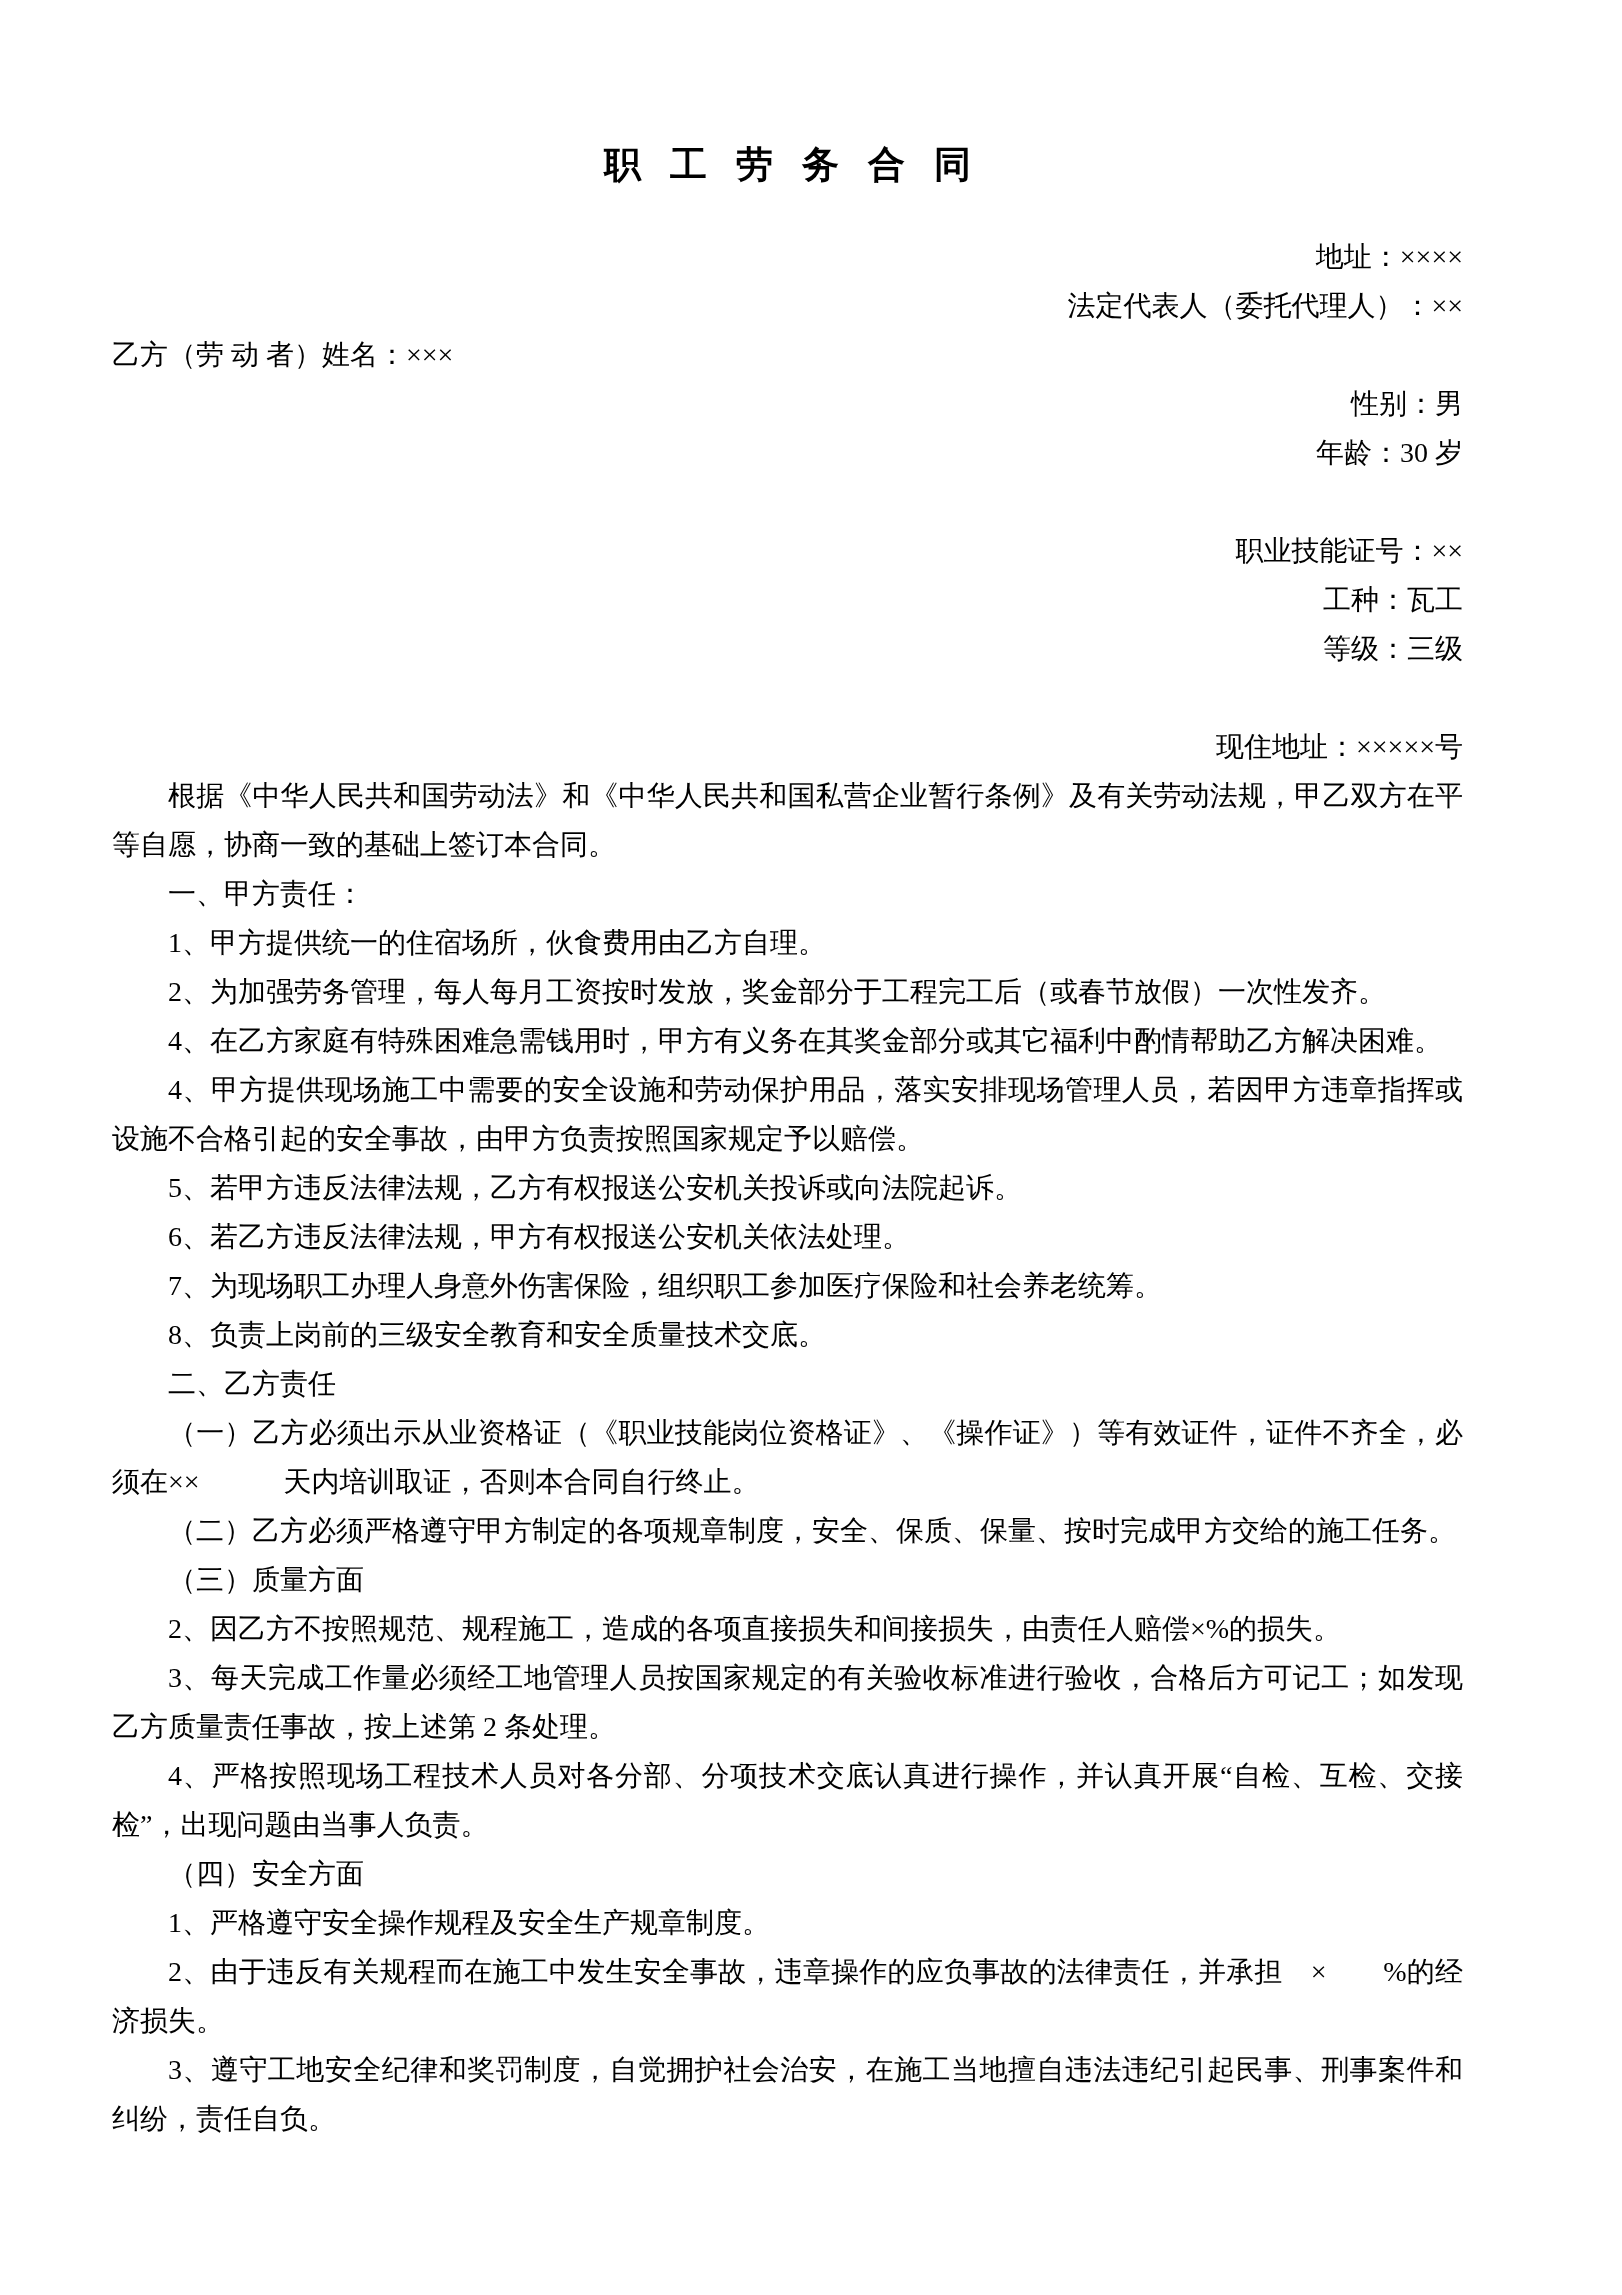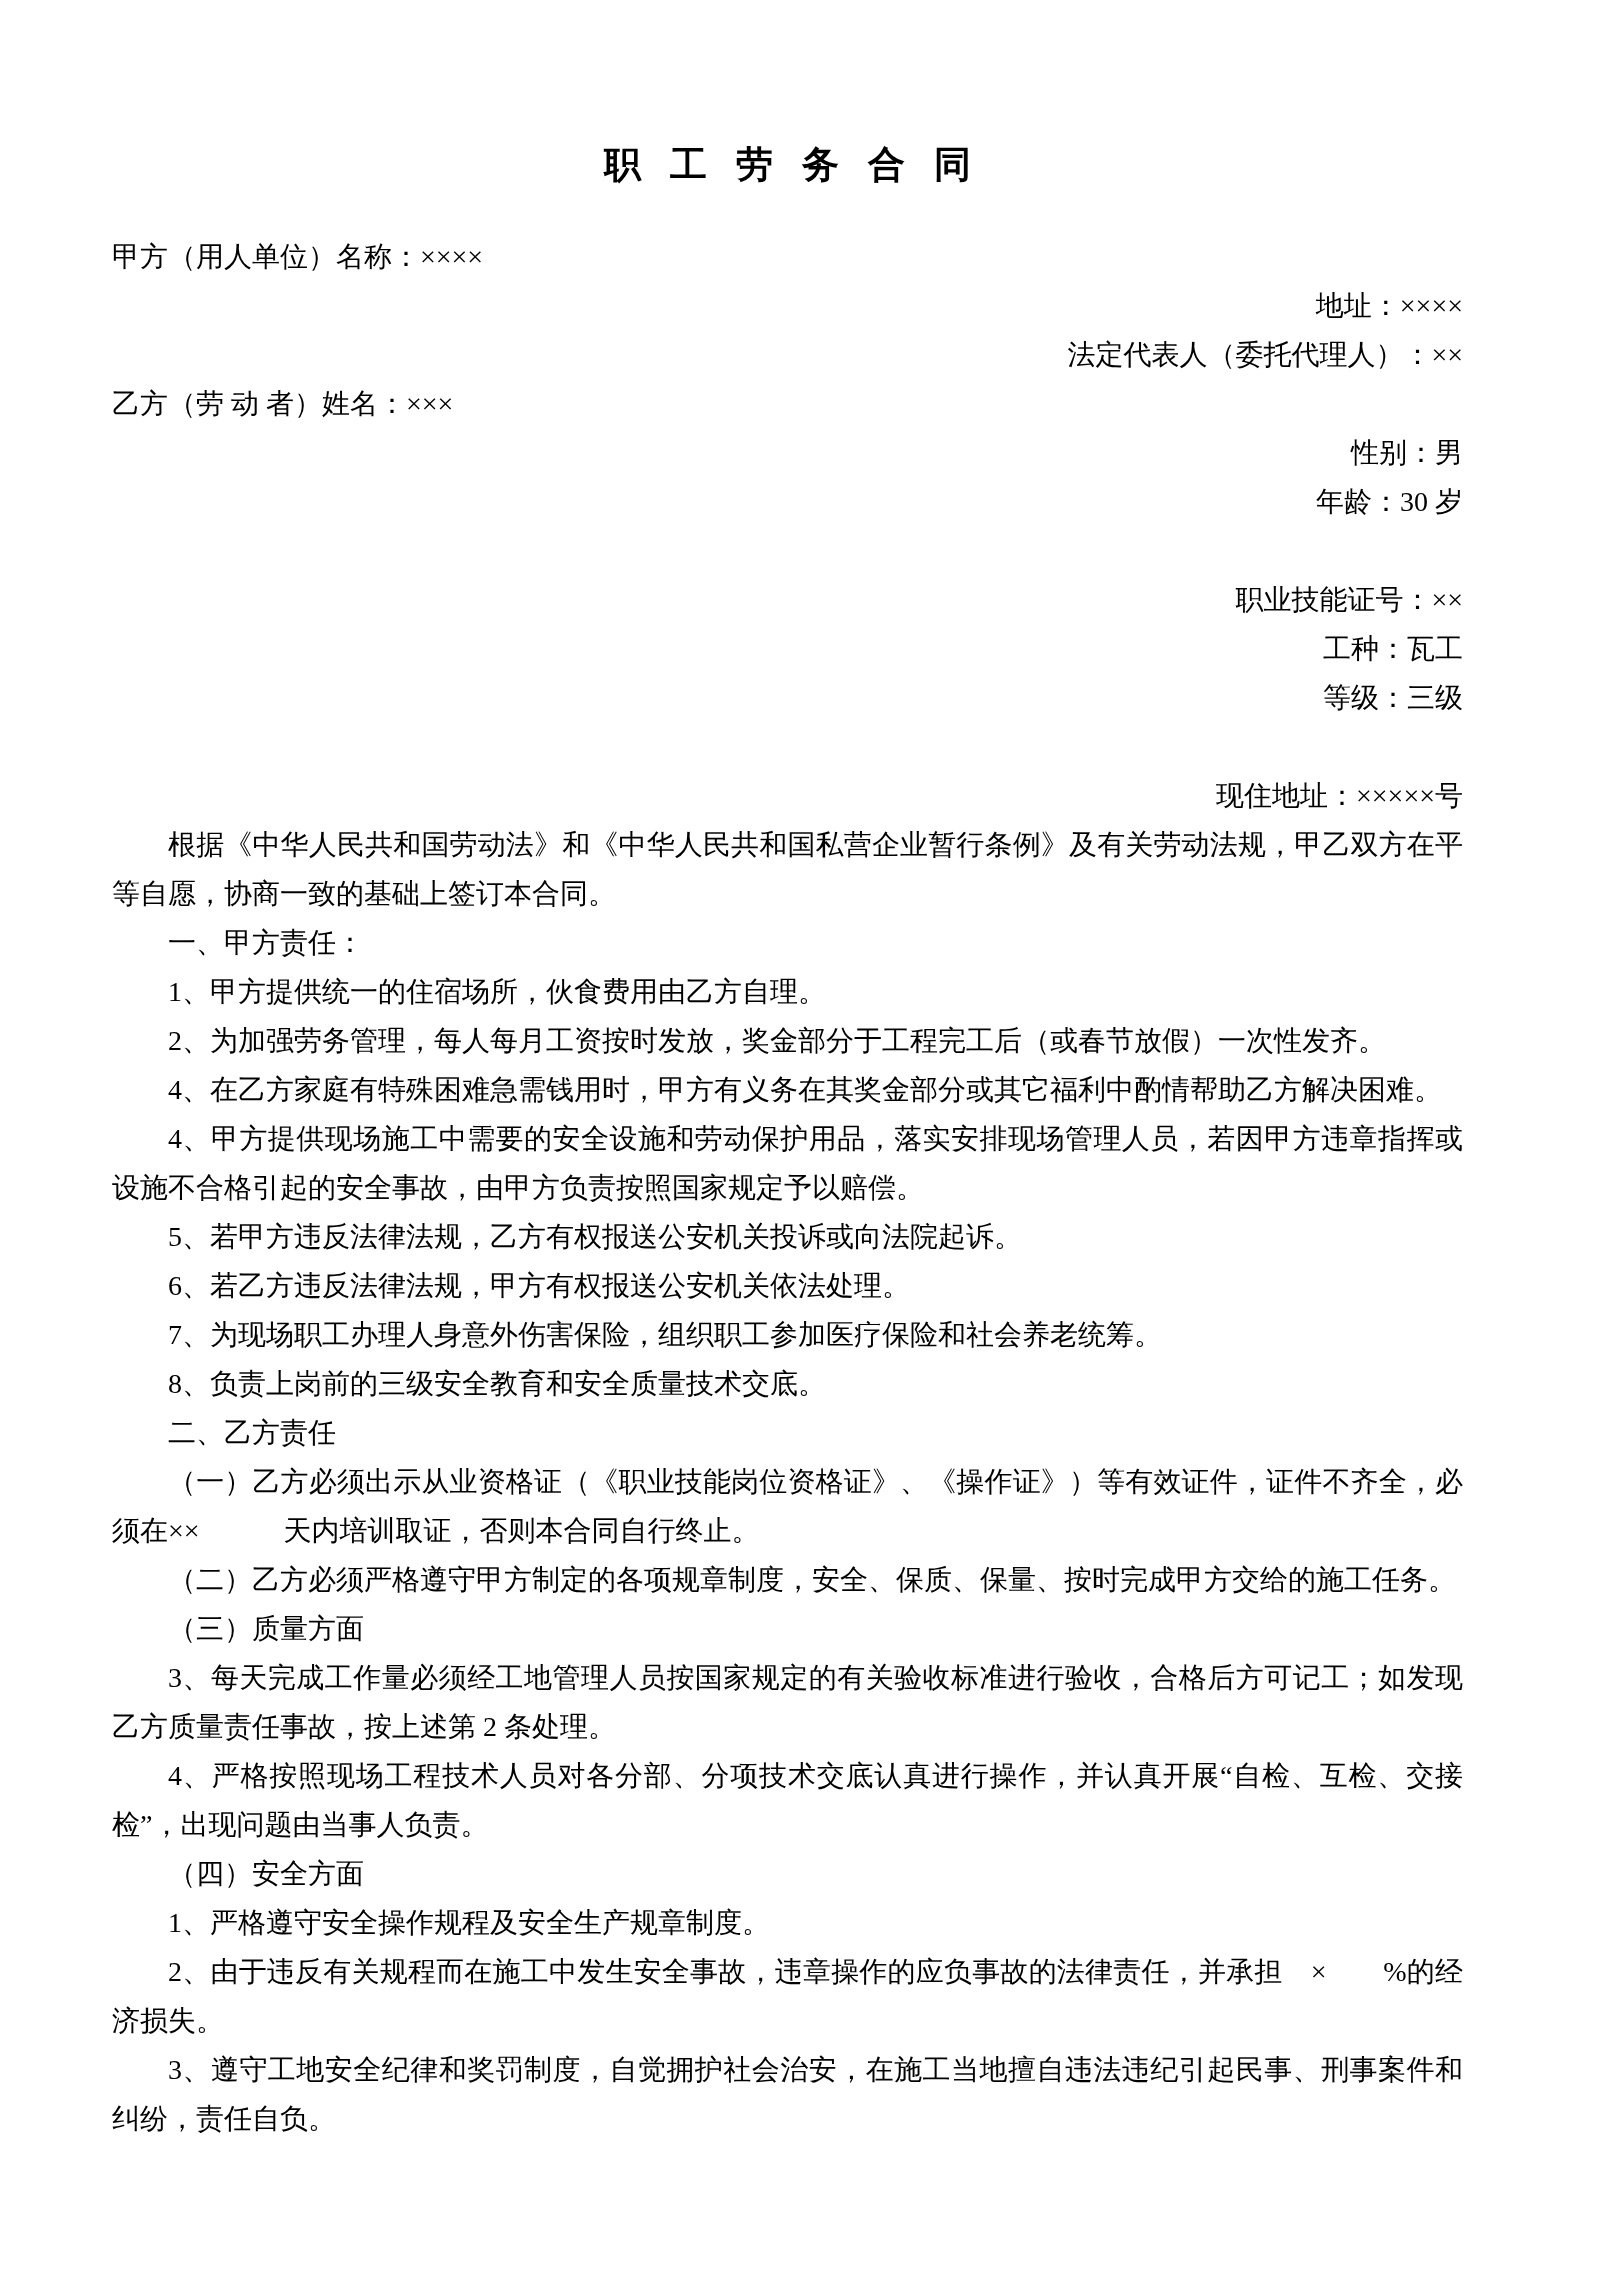--- a/index.html
+++ b/index.html
@@ -42,21 +42,20 @@
   }
 </style>
 </head>
 <body>
 
 <div class="page">
 
   <h1 class="title">职工劳务合同</h1>
 
   <div>
-    <p class="line">甲方（用人单位）名称：××××</p>
     <p class="line indent">地址：××××</p>
     <p class="line indent">法定代表人（委托代理人）：××</p>
     <p class="line">乙方（劳 动 者）姓名：×××</p>
     <p class="line indent">性别：男</p>
     <p class="line indent">年龄：30 岁</p>
     <p class="line indent">
       <span class="seg-cert">职业技能证号：××</span>
       <span class="seg-trade">工种：瓦工</span>
       <span>等级：三级</span>
     </p>
@@ -73,20 +72,21 @@
   <p class="para">5、若甲方违反法律法规，乙方有权报送公安机关投诉或向法院起诉。</p>
   <p class="para">6、若乙方违反法律法规，甲方有权报送公安机关依法处理。</p>
   <p class="para">7、为现场职工办理人身意外伤害保险，组织职工参加医疗保险和社会养老统筹。</p>
   <p class="para">8、负责上岗前的三级安全教育和安全质量技术交底。</p>
 
   <p class="para">二、乙方责任</p>
   <p class="para">（一）乙方必须出示从业资格证（《职业技能岗位资格证》、《操作证》）等有效证件，证件不齐全，必须在××　　　天内培训取证，否则本合同自行终止。</p>
   <p class="para">（二）乙方必须严格遵守甲方制定的各项规章制度，安全、保质、保量、按时完成甲方交给的施工任务。</p>
 
   <p class="para">（三）质量方面</p>
+  <p class="para">2、因乙方不按照规范、规程施工，造成的各项直接损失和间接损失，由责任人赔偿×%的损失。</p>
   <p class="para">3、每天完成工作量必须经工地管理人员按国家规定的有关验收标准进行验收，合格后方可记工；如发现乙方质量责任事故，按上述第 2 条处理。</p>
   <p class="para">4、严格按照现场工程技术人员对各分部、分项技术交底认真进行操作，并认真开展“自检、互检、交接检”，出现问题由当事人负责。</p>
 
   <p class="para">（四）安全方面</p>
   <p class="para">1、严格遵守安全操作规程及安全生产规章制度。</p>
   <p class="para">2、由于违反有关规程而在施工中发生安全事故，违章操作的应负事故的法律责任，并承担　×　　%的经济损失。</p>
   <p class="para">3、遵守工地安全纪律和奖罚制度，自觉拥护社会治安，在施工当地擅自违法违纪引起民事、刑事案件和纠纷，责任自负。</p>
 
 </div>
 

